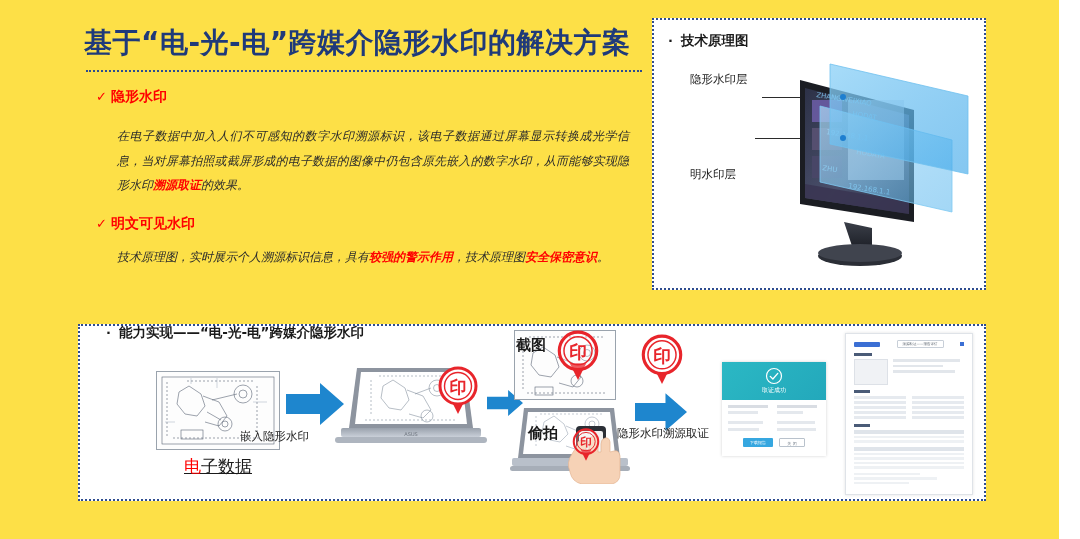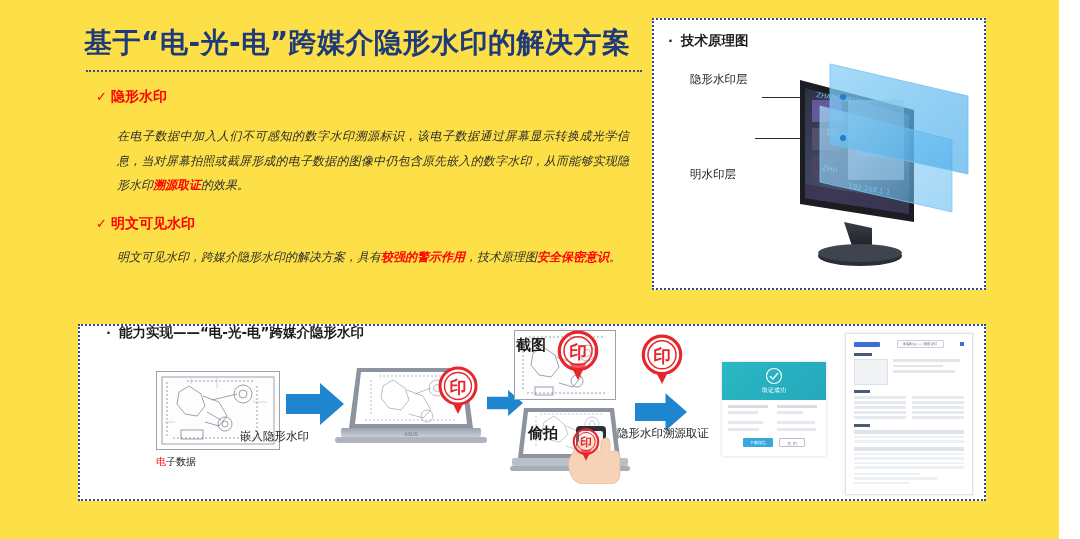--- a/index.html
+++ b/index.html
@@ -65,22 +65,22 @@
     position: absolute; width: 6px; height: 6px; border-radius: 50%;
     background: #1E7FD0;
   }
   #dot-invis { left: 840px; top: 94px; }
   #dot-vis   { left: 840px; top: 135px; }
 
   #monitor-wrap { position: absolute; left: 756px; top: 62px; width: 226px; height: 222px; }
 
   
   .flow-caption {
-    position: absolute; font-size: 10px; color: #1a1a1a;
-    white-space: nowrap; 
+    position: absolute; font-size: 17px; color: #1a1a1a;
+    white-space: nowrap; text-align: center; text-decoration: underline;
   }
   .flow-caption .red { color: #FF0000; }
   .flow-mid {
     position: absolute; font-size: 11.5px; color: #1a1a1a; white-space: nowrap;
   }
 
   .cad-box {
     position: absolute; background: #fdfdfd; border: 1px solid #9aa3ad;
   }
   .arrow { position: absolute; }
@@ -97,21 +97,21 @@
     <span class="chk">✓</span><span>隐形水印</span>
   </div>
   <div class="sec-body" id="sec1-body">
     <span>在电子数据中加入人们不可感知的数字水印溯源标识，该电子数据通过屏幕显示转换成光学信息，当对屏幕拍照或截屏形成的电子数据的图像中仍包含原先嵌入的数字水印，从而能够实现隐形水印</span><span class="hl">溯源取证</span><span>的效果。</span>
   </div>
 
   <div class="sec-head" id="sec2-head">
     <span class="chk">✓</span><span>明文可见水印</span>
   </div>
   <div class="sec-body" id="sec2-body">
-    <span>明文可见水印，跨媒介隐形水印的解决方案，具有</span><span class="hl">较强的警示作用</span><span>，技术原理图</span><span class="hl">安全保密意识</span><span>。</span>
+    <span>技术原理图，实时展示个人溯源标识信息，具有</span><span class="hl">较强的警示作用</span><span>，技术原理图</span><span class="hl">安全保密意识</span><span>。</span>
   </div>
 
   <div class="panel" id="panel-right"></div>
   <div class="panel-title" id="panel-right-title">
     <span class="dot">·</span><span>技术原理图</span>
   </div>
 
   <div class="lead-label" id="lbl-invis">隐形水印层</div>
   <div class="lead-label" id="lbl-vis">明水印层</div>
   <div class="lead-line" id="line-invis"></div>

